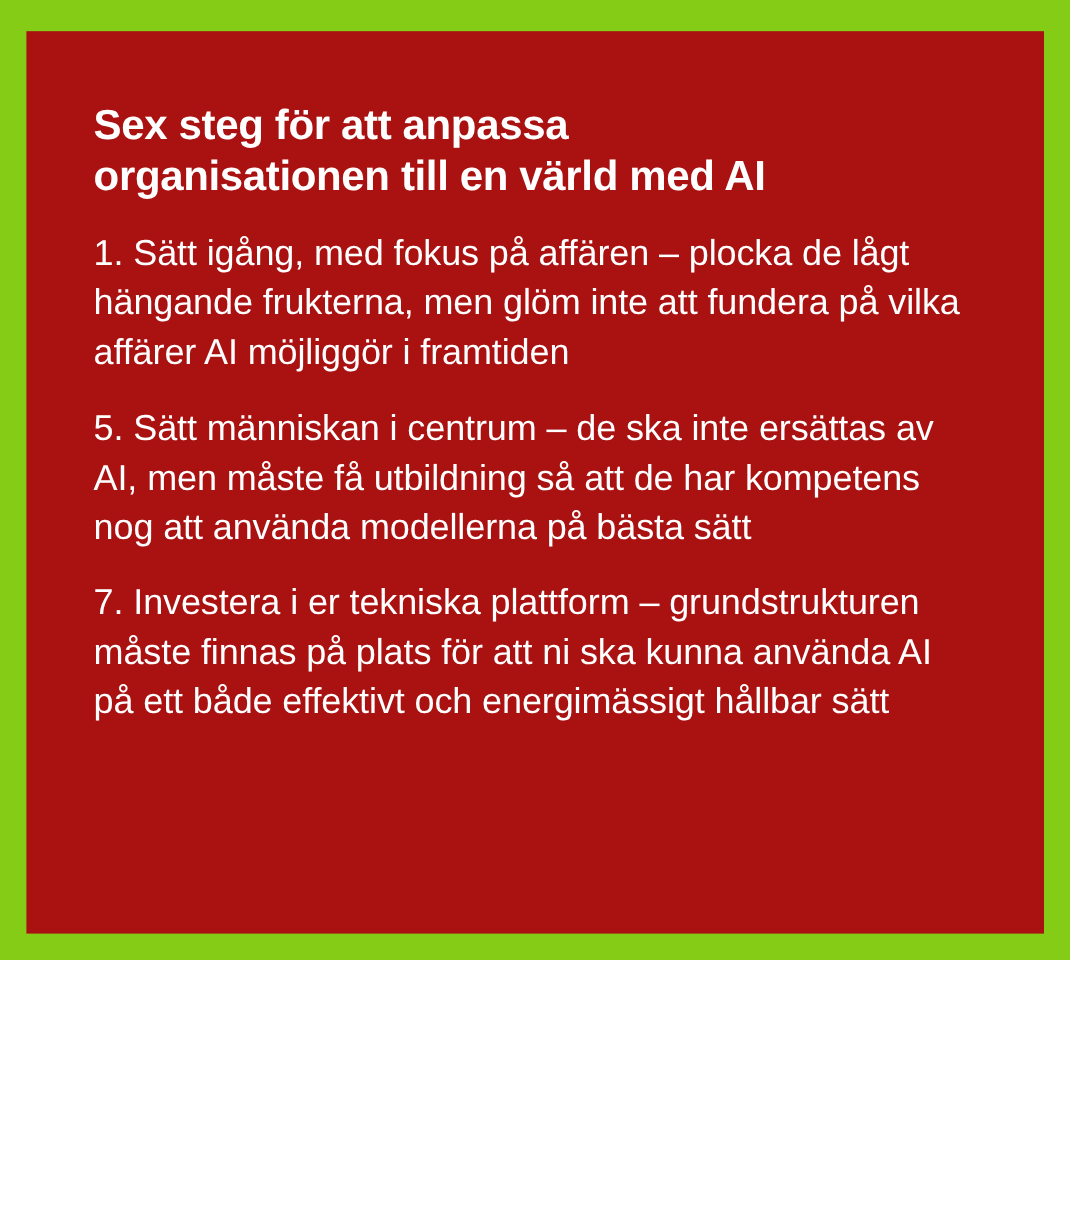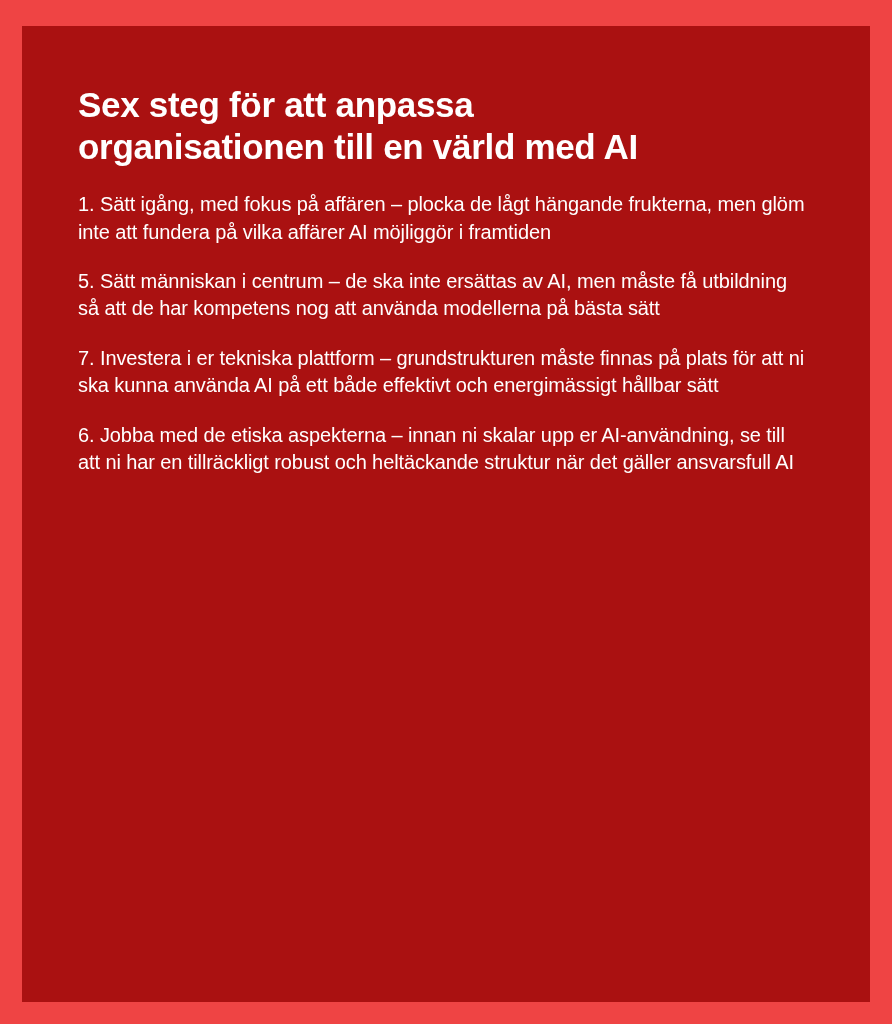--- a/index.html
+++ b/index.html
@@ -8,22 +8,22 @@
     background: #ffffff;
   }
   body {
     width: 892px;
     height: 1024px;
     font-family: "Liberation Sans", sans-serif;
     overflow: hidden;
   }
   .page {
     width: 892px;
-    height: 1024px;
-    background: #ef4444;
+    height: 800px;
+    background: #84cc16;
     box-sizing: border-box;
     padding: 26px 22px 22px 22px;
   }
   .card {
     background: #aa1111;
     width: 100%;
     height: 100%;
     box-sizing: border-box;
     padding: 58px 58px 40px 56px;
     color: #ffffff;
@@ -36,21 +36,21 @@
     margin: 0 0 24px 0;
     color: #ffffff;
     white-space: pre-line;
   }
   .steps {
     list-style: none;
     margin: 0;
     padding: 0;
   }
   .step {
-    font-size: 20px;
+    font-size: 30px;
     line-height: 1.37;
     font-weight: 400;
     color: #ffffff;
     margin: 0 0 22px 0;
     letter-spacing: -0.1px;
   }
   .step:last-child {
     margin-bottom: 0;
   }
 </style>
@@ -58,16 +58,15 @@
 <body>
 
 <div class="page">
   <div class="card">
     <h1 class="card-title">Sex steg för att anpassa
 organisationen till en värld med AI</h1>
     <ul class="steps">
       <li class="step">1. Sätt igång, med fokus på affären – plocka de lågt hängande frukterna, men glöm inte att fundera på vilka affärer AI möjliggör i framtiden</li>
       <li class="step">5. Sätt människan i centrum – de ska inte ersättas av AI, men måste få utbildning så att de har kompetens nog att använda modellerna på bästa sätt</li>
       <li class="step">7. Investera i er tekniska plattform – grundstrukturen måste finnas på plats för att ni ska kunna använda AI på ett både effektivt och energimässigt hållbar sätt</li>
-      <li class="step">6. Jobba med de etiska aspekterna – innan ni skalar upp er AI-användning, se till att ni har en tillräckligt robust och heltäckande struktur när det gäller ansvarsfull AI</li>
     </ul>
   </div>
 </div>
 
 </body></html>

